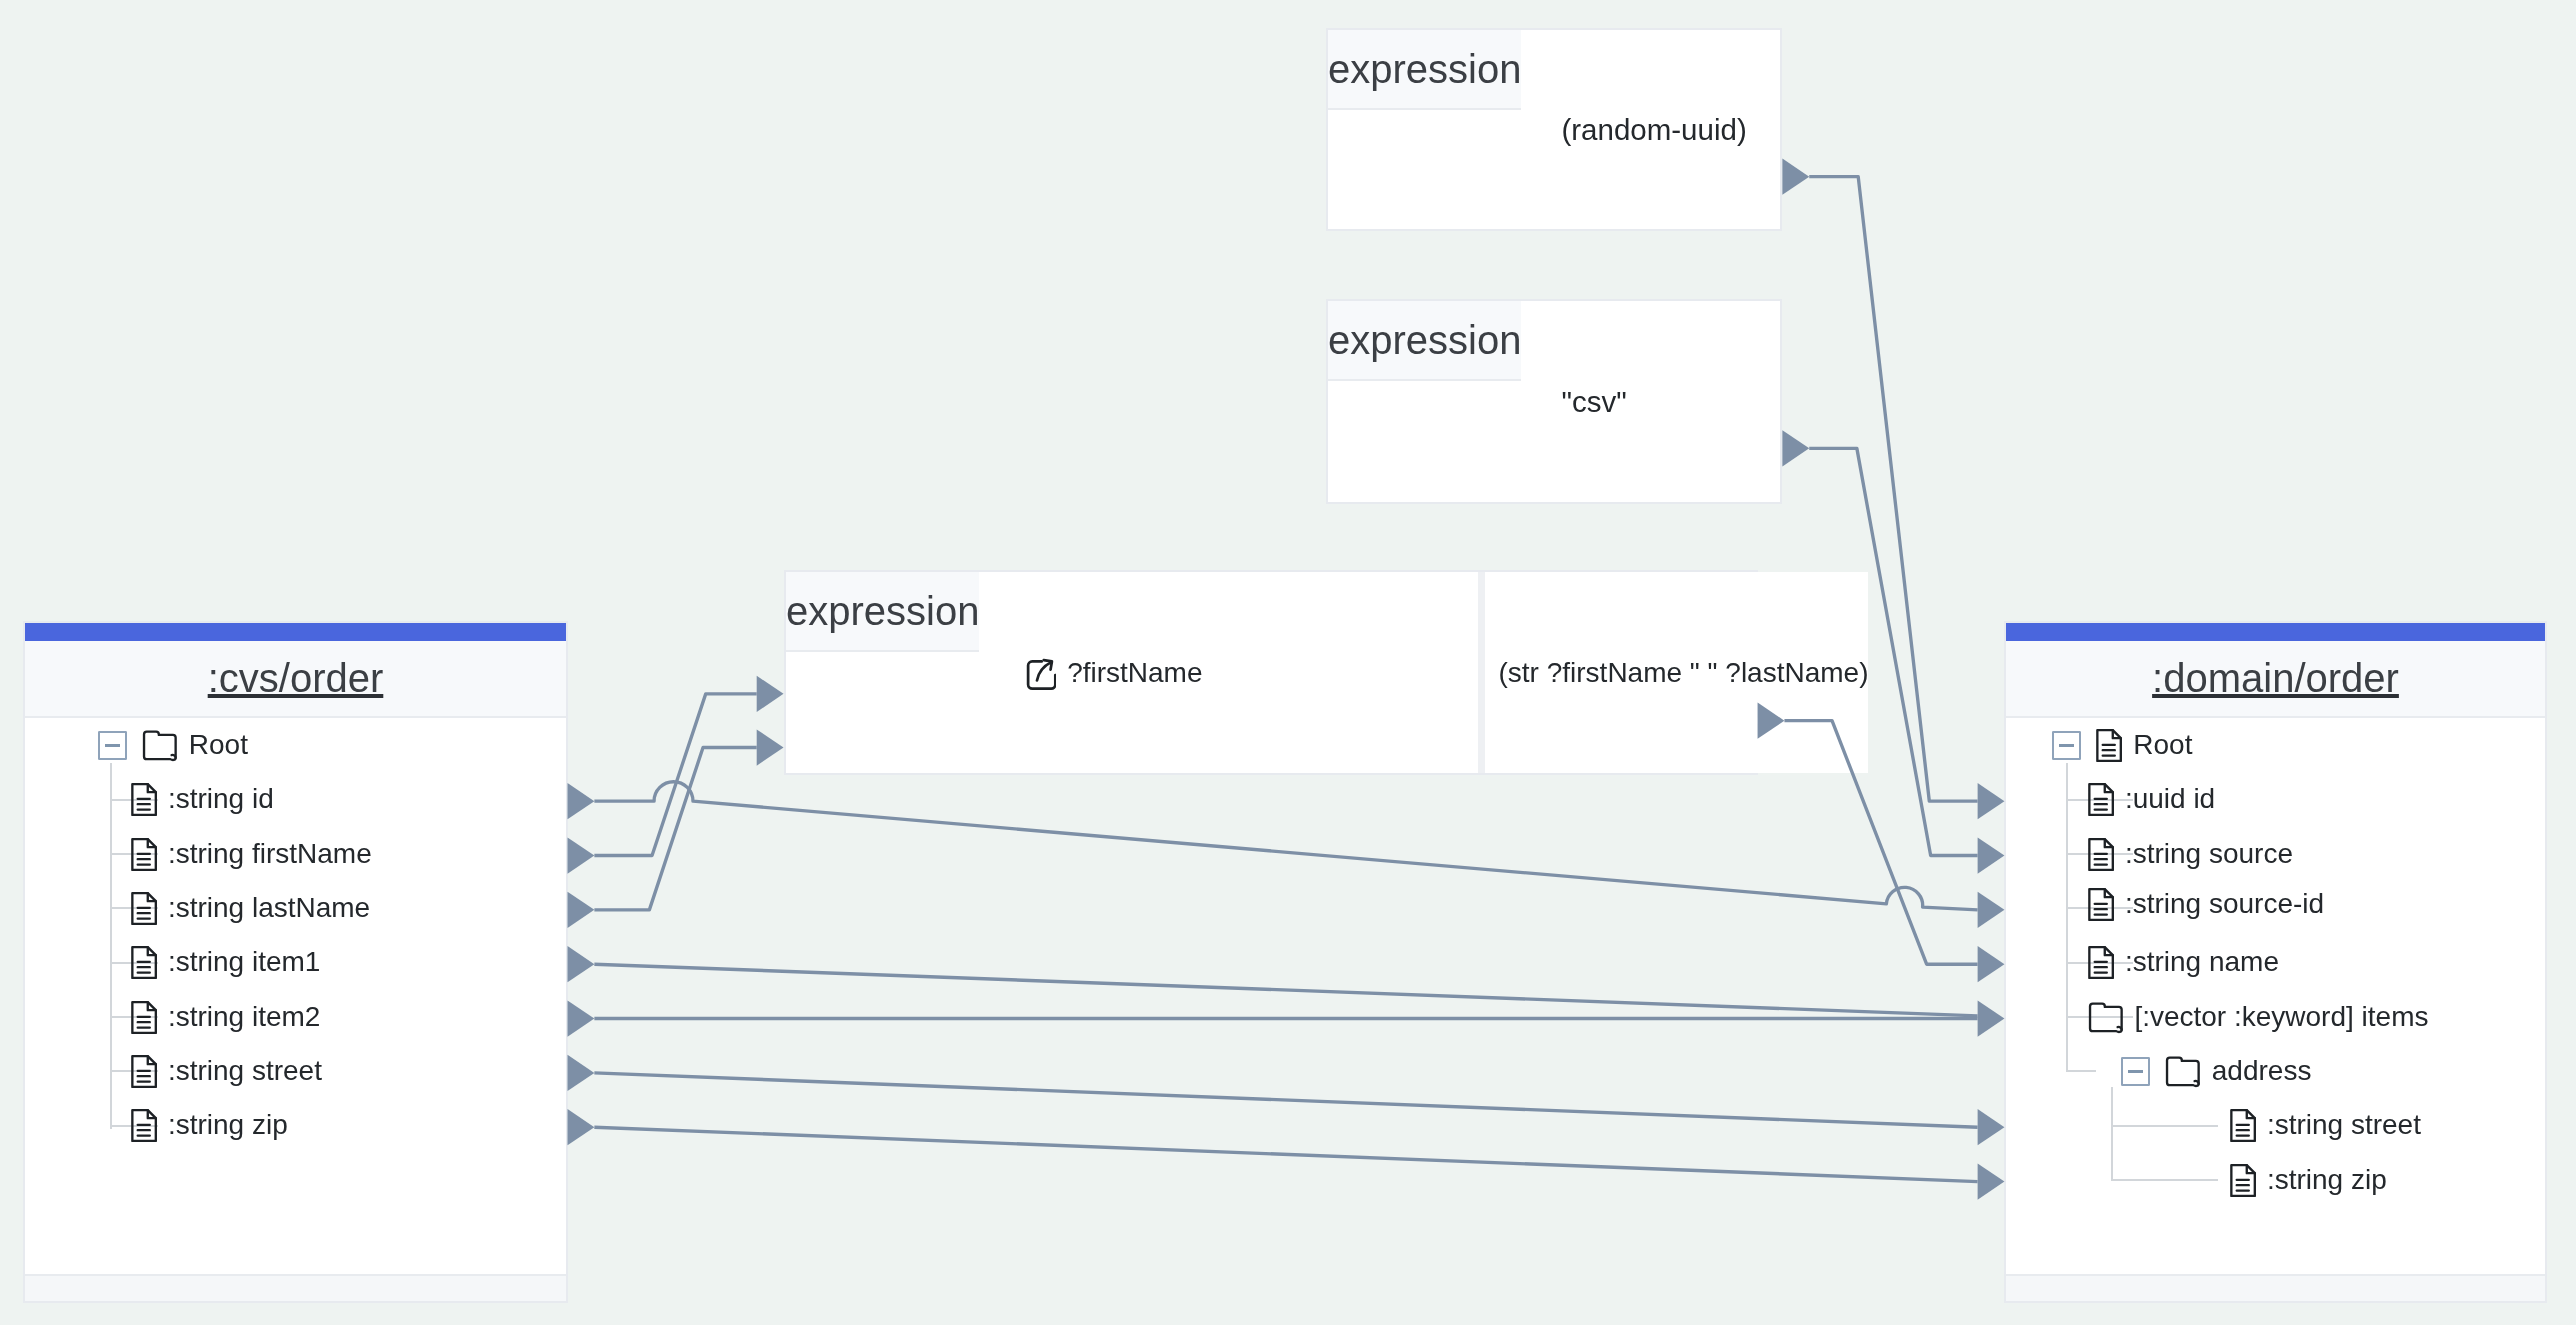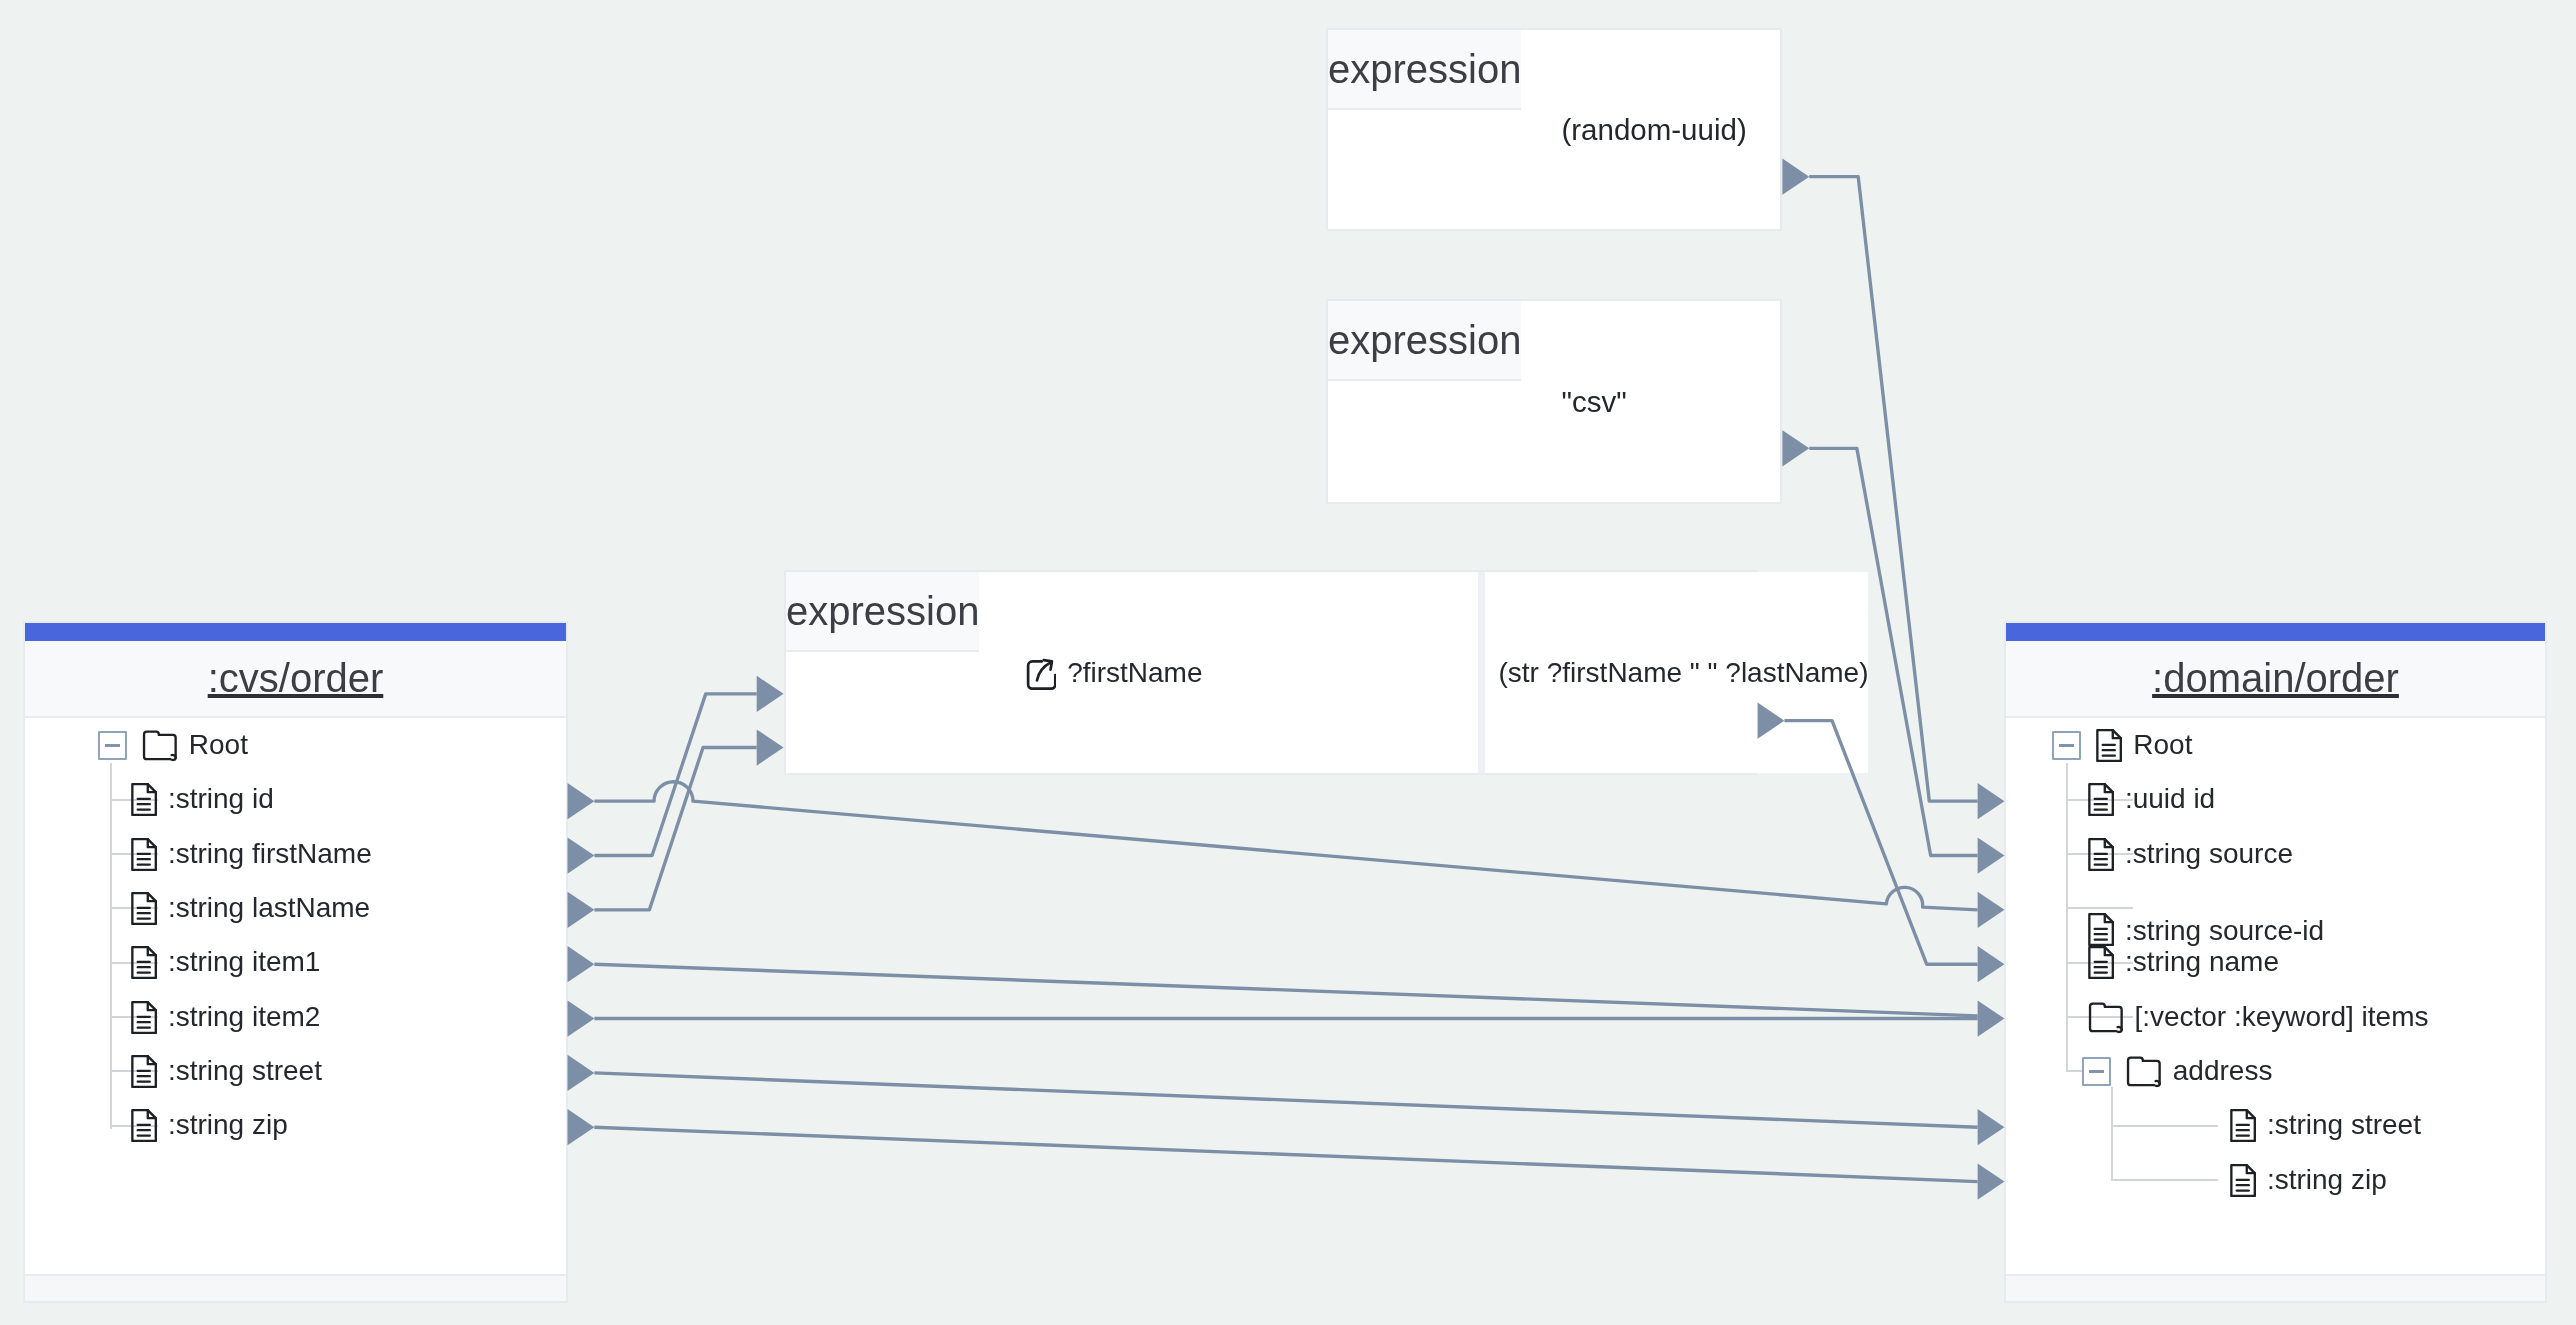--- a/index.html
+++ b/index.html
@@ -34,21 +34,21 @@
     content:"";position:absolute;left:5.4px;right:5.4px;top:50%;margin-top:-1.3px;height:3.4px;background:#7f95ad;
   }
   .guide-v,.guide-h{position:absolute;background:#d2d6da;}
   .guide-v{width:2px;}
   .guide-h{height:2px;}
   
   .panel-left .r0{padding-left:73px;} .panel-left .r0 .ficon{margin-left:13.4px;}
   .panel-left .rc{padding-left:104px;text-align:center;}
   .panel-right .r0{padding-left:46px;}  .panel-right .r0 .ficon{margin-left:13.4px;}
   .panel-right .rc{padding-left:80px;}
-  .panel-right .r6{padding-left:76px;} .panel-right .r6 .ficon{margin-left:13.4px;}
+  .panel-right .r6{padding-left:115px;} .panel-right .r6 .ficon{margin-left:13.4px;}
   .panel-right .r78{padding-left:222px;}
   
   .expr{
     position:absolute;box-sizing:border-box;background:#ffffff;border:2px solid #e7eaef;
     display:flex;flex-direction:row;
   }
   .expr-green{flex:none;height:15.4px;background:#14b78f;}
   .expr-head{
     flex:none;height:78px;background:#f7f9fb;border-bottom:2px solid #e8ebef;
     display:flex;align-items:center;justify-content:center;font-size:40px;color:#3b3f44;
@@ -246,21 +246,21 @@
         <span class="lbl">:uuid id</span>
       </div>
       <div class="trow rc" style="top:109px;">
         <span class="icon">
             <svg width="29.5" height="35" viewBox="0 0 44 52">
               <use href="#doc-icon"></use>
             </svg>
           </span>
         <span class="lbl">:string source</span>
       </div>
-      <div class="trow rc" style="top:175px;align-items:flex-end;">
+      <div class="trow rc" style="top:159px;">
         <span class="icon">
             <svg width="29.5" height="35" viewBox="0 0 44 52">
               <use href="#doc-icon"></use>
             </svg>
           </span>
         <span class="lbl">:string source-id</span>
       </div>
       <div class="trow rc" style="top:217px;">
         <span class="icon">
             <svg width="29.5" height="35" viewBox="0 0 44 52">

